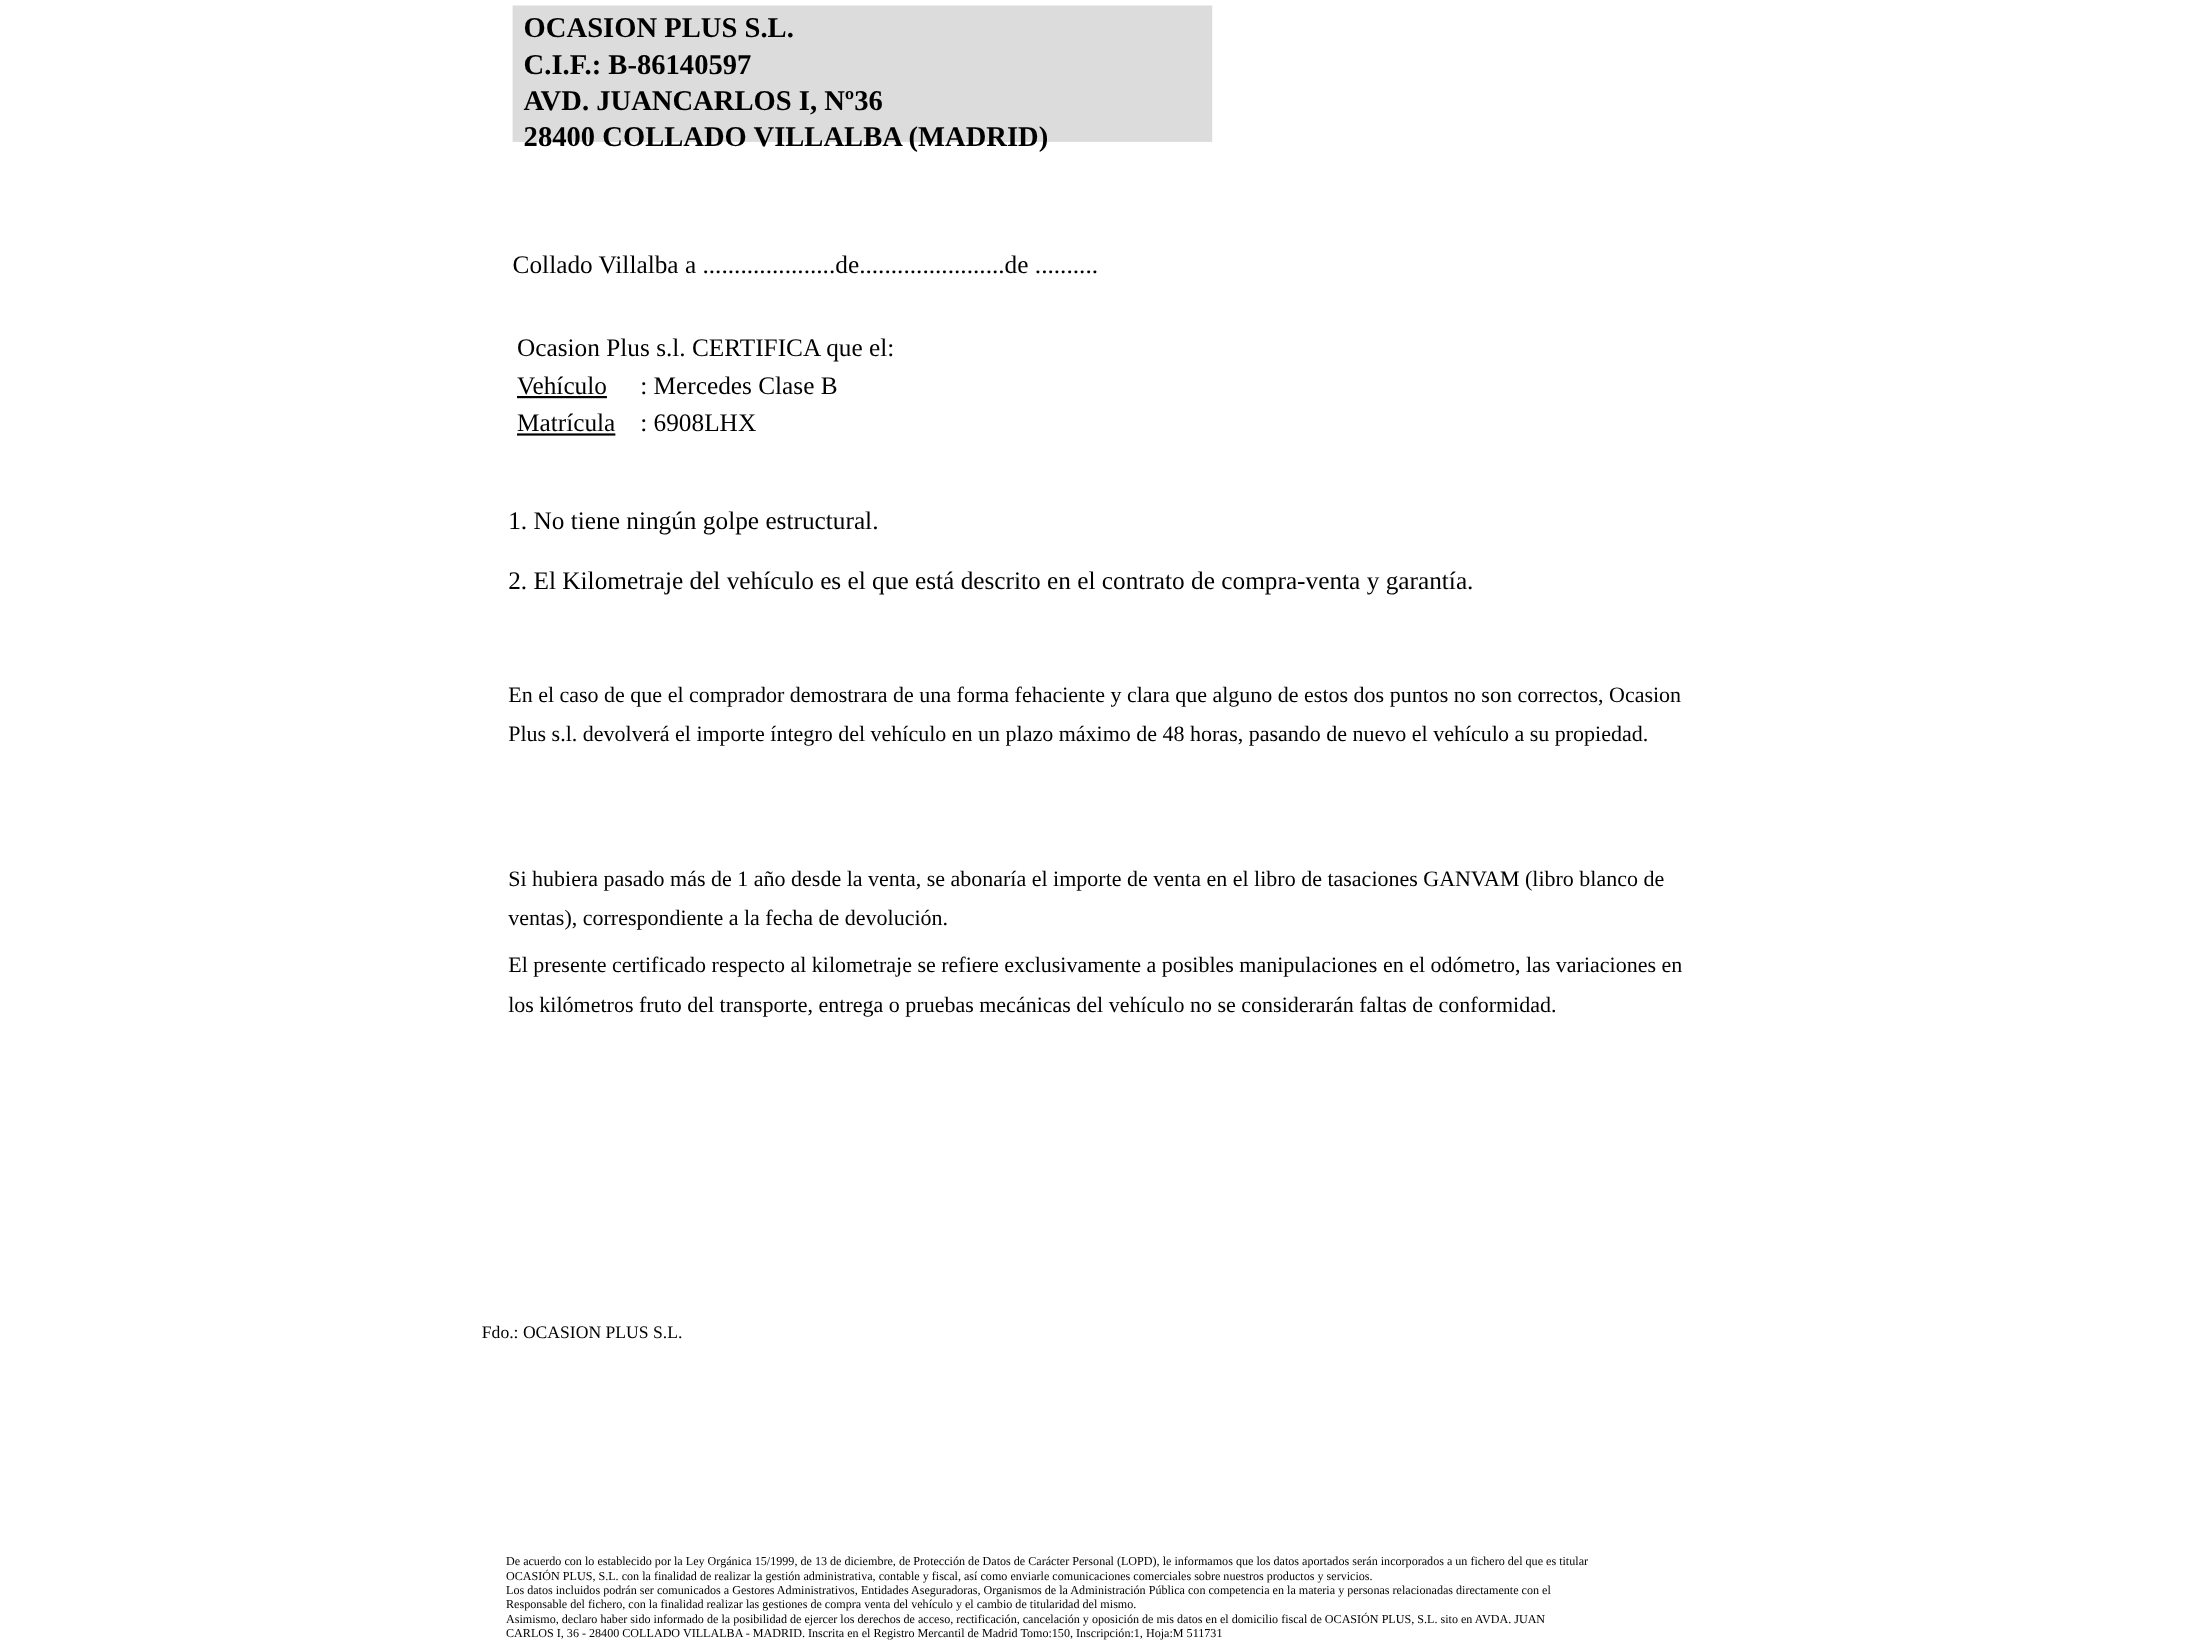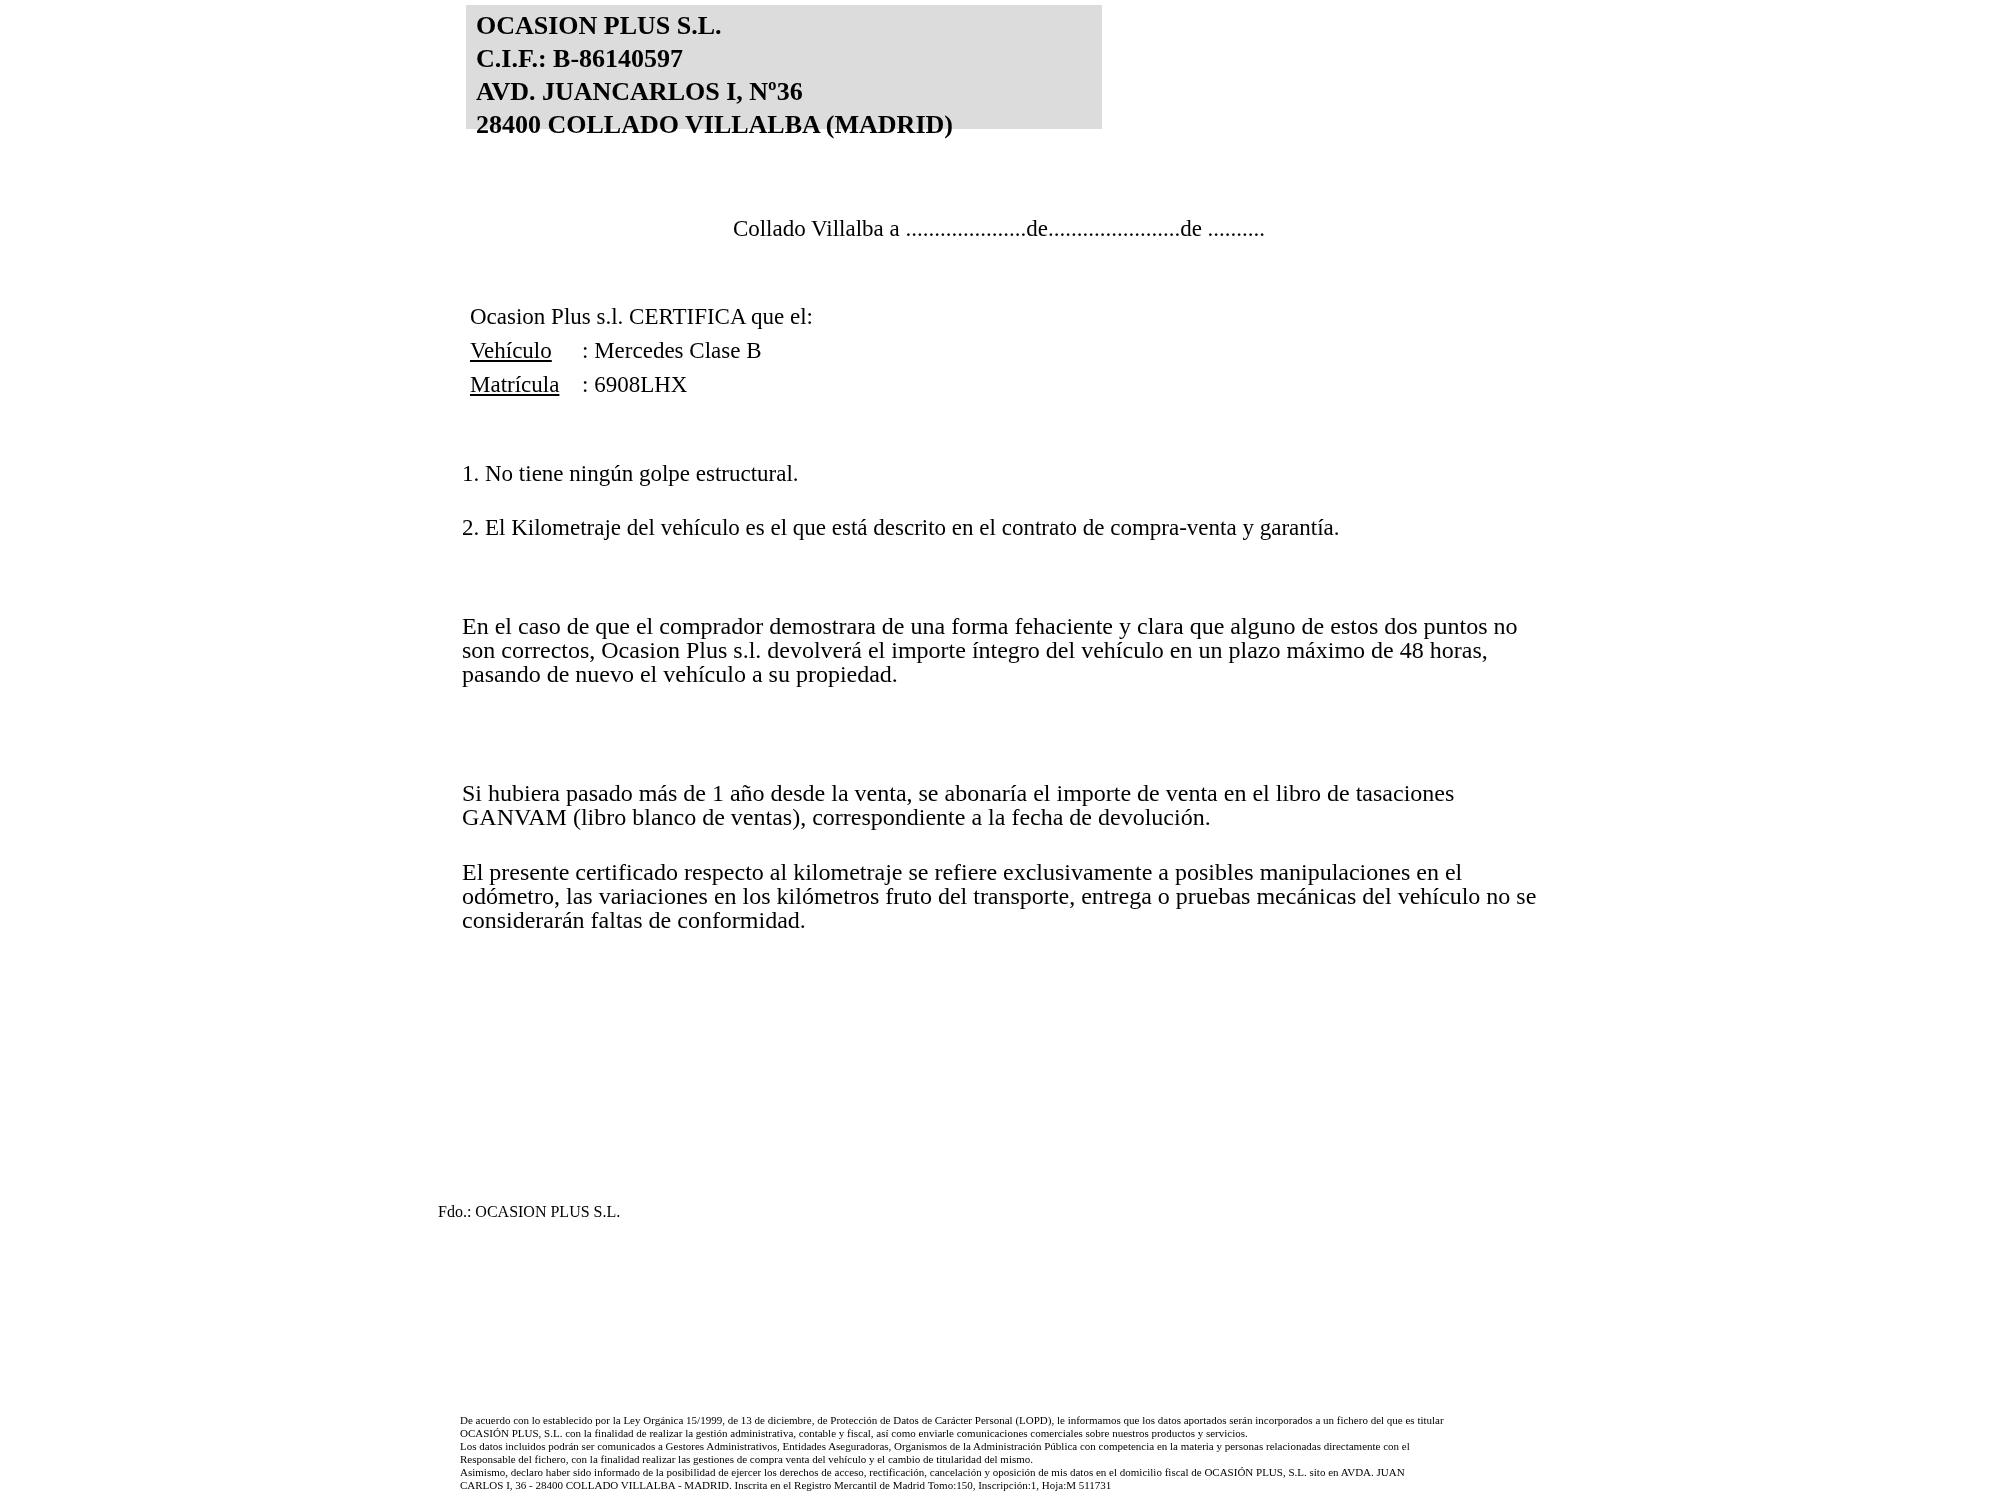--- a/index.html
+++ b/index.html
@@ -17,23 +17,23 @@
     padding: 4px 0 0 10px;
     font-weight: bold;
     font-size: 26px;
     line-height: 33px;
   }
   .header-box div { white-space: nowrap; }
 
   
   .date-line {
     position: absolute;
-    left: 466px; top: 216px;
+    left: 466px; top: 228px;
     width: 1066px;
-    text-align: center;
+    text-align: left;
     font-size: 23px;
     white-space: nowrap;
     font-family: Liberation Serif, serif;
   }
 
   
   .certifica {
     position: absolute;
     left: 470px; top: 300px;
     font-size: 23px;
@@ -46,22 +46,22 @@
   
   .point { position: absolute; left: 462px; width: 1100px; font-size: 23px; }
   .point-1 { top: 461px; }
   .point-2 { top: 515px; }
 
   
   .para {
     position: absolute;
     left: 462px;
     width: 1090px;
-    font-size: 24px;
-    line-height: 24px;
+    font-size: 20px;
+    line-height: 36px;
     text-align: left;
   }
   .para-1 { top: 614px; }
   .para-2 { top: 727px; }
   .para-3 { top: 781px; }
   .para-4 { top: 860px; }
 
   
   .signature { position: absolute; left: 438px; top: 1203px; font-size: 16px; }
 

